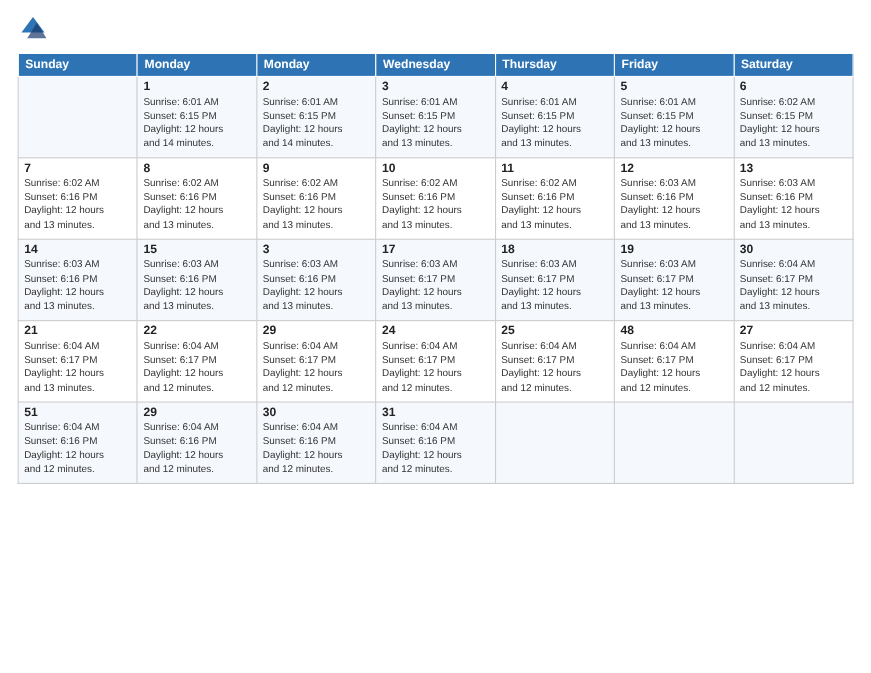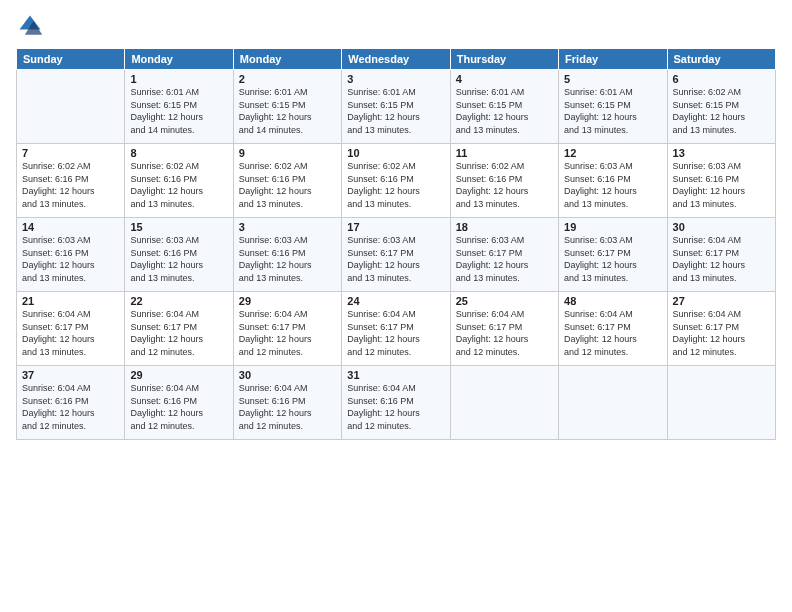--- a/index.html
+++ b/index.html
@@ -316,21 +316,21 @@
           <td>
             <span class="day-num">27</span>
             <div class="day-info" style="white-space: pre-line;">Sunrise: 6:04 AM
 Sunset: 6:17 PM
 Daylight: 12 hours
 and 12 minutes.</div>
           </td>
         </tr>
         <tr>
           <td>
-            <span class="day-num">37</span>
+            <span class="day-num">51</span>
             <div class="day-info" style="white-space: pre-line;">Sunrise: 6:04 AM
 Sunset: 6:16 PM
 Daylight: 12 hours
 and 12 minutes.</div>
           </td>
           <td>
             <span class="day-num">29</span>
             <div class="day-info" style="white-space: pre-line;">Sunrise: 6:04 AM
 Sunset: 6:16 PM
 Daylight: 12 hours

